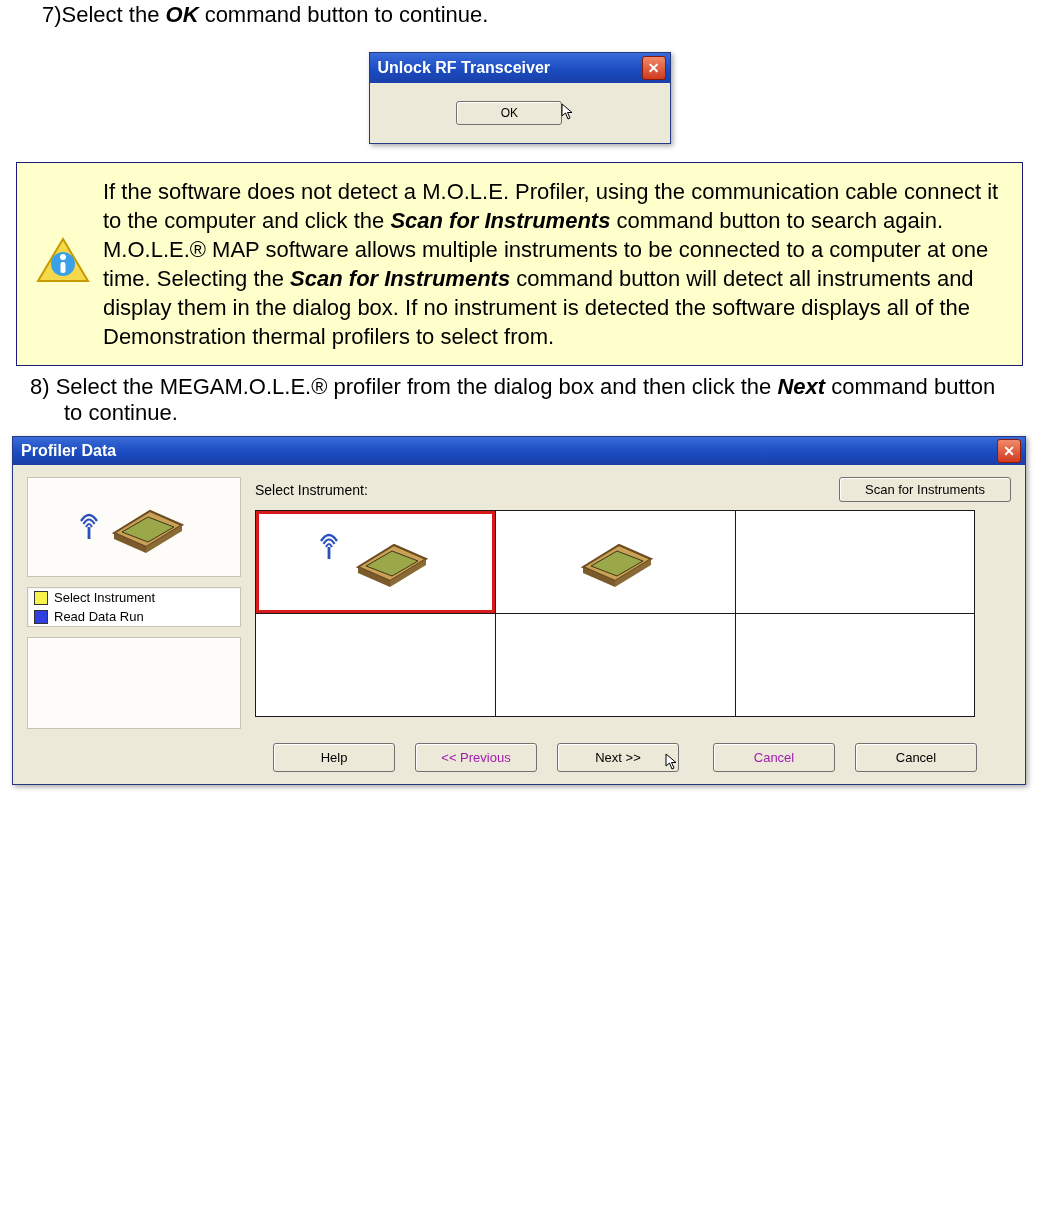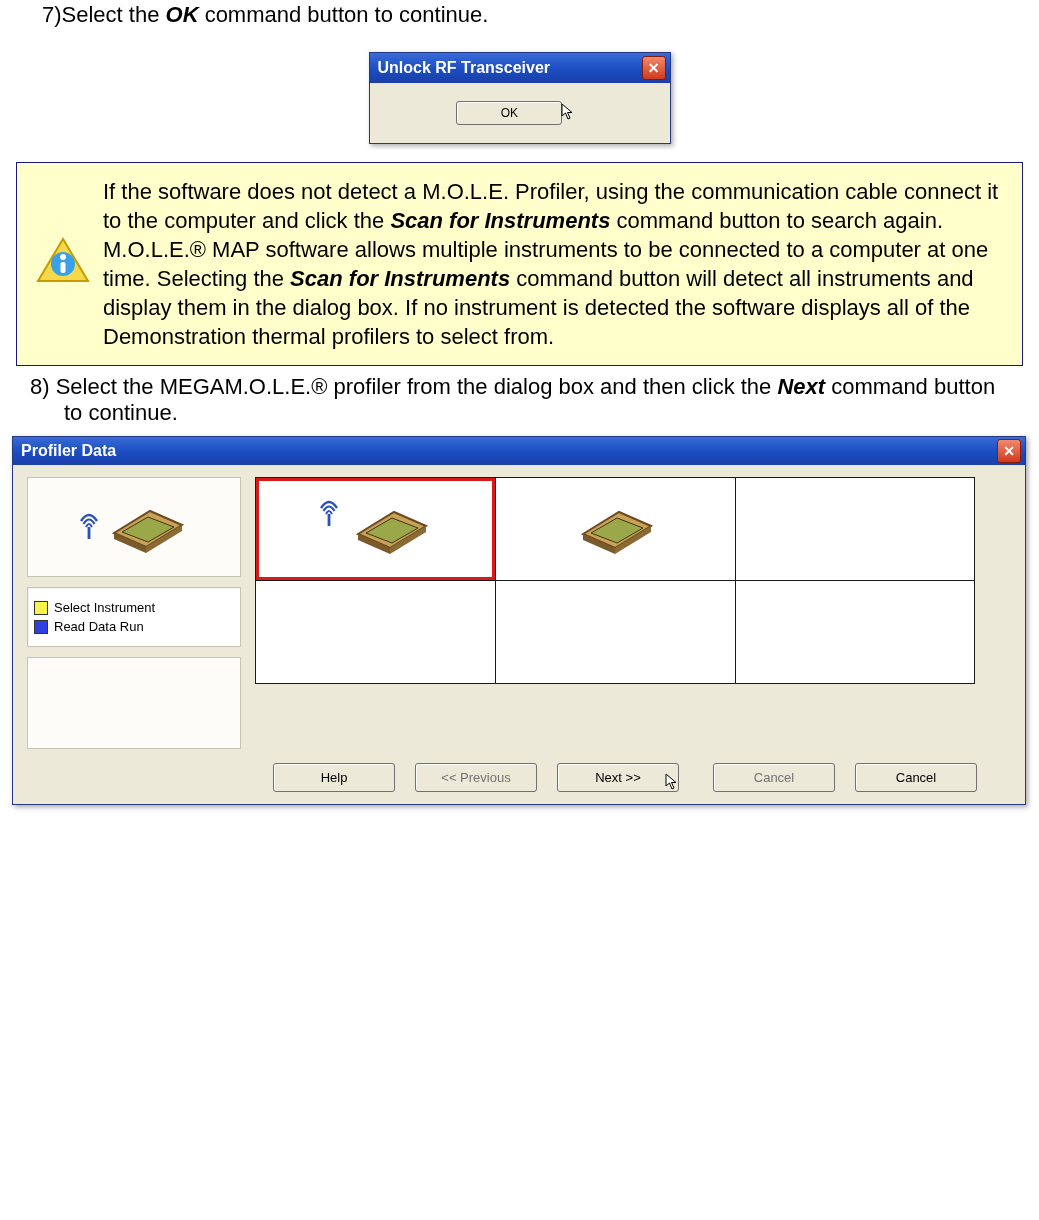--- a/index.html
+++ b/index.html
@@ -21,35 +21,35 @@
 .note{border:1px solid #1a1a7a;background:#ffffcc;margin:8px 4px 8px 4px;padding:14px 18px 14px 18px;display:flex;gap:12px;align-items:center;font-size:22px;line-height:1.32}
 .info-icon{flex:0 0 56px}
 .step8{margin:6px 0 10px 52px;text-indent:-34px;padding-right:12px}
 
 .dlg2{margin-top:10px;border:1px solid #253a82;box-shadow:2px 2px 5px rgba(0,0,0,.35);width:1012px;font-family:Tahoma,Arial,sans-serif;font-size:14px}
 .dlg2 .titlebar{height:28px}
 .dlg2-body{background:#ece9d8;padding:12px 14px 8px;display:flex;flex-direction:column;gap:8px}
 .dlg2-main{display:flex;gap:14px;align-items:stretch}
 .side{width:214px;display:flex;flex-direction:column;gap:10px}
 .side-top{height:98px;border:1px solid #c8c4b4;background:#fdfcf8;display:flex;align-items:center;justify-content:center;box-shadow:inset 1px 1px 0 #fff}
-.side-list{flex:1;border:1px solid #c8c4b4;background:#fff;box-shadow:inset 1px 1px 0 #f3f3f3;padding:10px 6px}
+.side-list{flex:1;border:1px solid #c8c4b4;background:#fff;box-shadow:inset 1px 1px 0 #f3f3f3;padding:0 6px}
 .side-list .row{display:flex;align-items:center;gap:6px;font-size:13px;padding:2px 0}
 .sq{width:12px;height:12px;border:1px solid #333}
 .sq.y{background:#f8f34a}
 .sq.b{background:#3040e0}
 .side-bottom{height:90px;border:1px solid #c8c4b4;background:#fdfcf8;box-shadow:inset 1px 1px 0 #fff}
 .right{flex:1;display:flex;flex-direction:column;gap:8px}
 .right-top{display:flex;align-items:center;justify-content:space-between}
 .lbl{font-size:14px}
 .grid{border:1px solid #1a1a1a;width:720px;border-collapse:collapse}
 .grid td{border:1px solid #1a1a1a;width:240px;height:100px;background:#fff;text-align:center;vertical-align:middle}
 .grid td.sel{box-shadow:inset 0 0 0 3px #d81a1a}
 .btnbar{display:flex;justify-content:flex-start;gap:20px;padding:6px 0 4px 246px}
 .btnbar .winbtn{min-width:100px;padding:6px 10px;font-size:13px}
-.btnbar .winbtn.dis{color:#737373}
+.btnbar .winbtn.dis{color:#a21caf}
 .device-svg{width:86px;height:56px}
 .rf-badge{width:22px;height:28px;display:inline-block;vertical-align:top;margin-right:4px}
 </style>
 </head>
 <body>
 <div class="page">
 
 <p class="step">
   <span>7)Select the </span><span class="bi">OK</span><span> command button to continue.</span>
 </p>
@@ -121,20 +121,24 @@
                 <span>Select Instrument</span>
               </div>
           <div class="row">
                 <span class="sq b"></span>
                 <span>Read Data Run</span>
               </div>
         </div>
         <div class="side-bottom"></div>
       </div>
       <div class="right">
+        <div class="right-top">
+          <span class="lbl">Select Instrument:</span>
+          <span class="winbtn" style="min-width:150px;font-size:13px">Scan for Instruments</span>
+        </div>
         <table class="grid">
           <tbody>
                 <tr>
             <td class="sel">
               <span class="rf-badge">
                 <svg viewBox="0 0 22 28">
                         <path d="M3 8 Q11 -4 19 8" fill="none" stroke="#2a50c0" stroke-width="2.4"></path>
                         <path d="M5.5 11 Q11 2 16.5 11" fill="none" stroke="#2a50c0" stroke-width="2.2"></path>
                         <path d="M8 14 Q11 8 14 14" fill="none" stroke="#2a50c0" stroke-width="2"></path>
                         <rect x="9.6" y="14" width="2.8" height="12" fill="#2a50c0"></rect>

